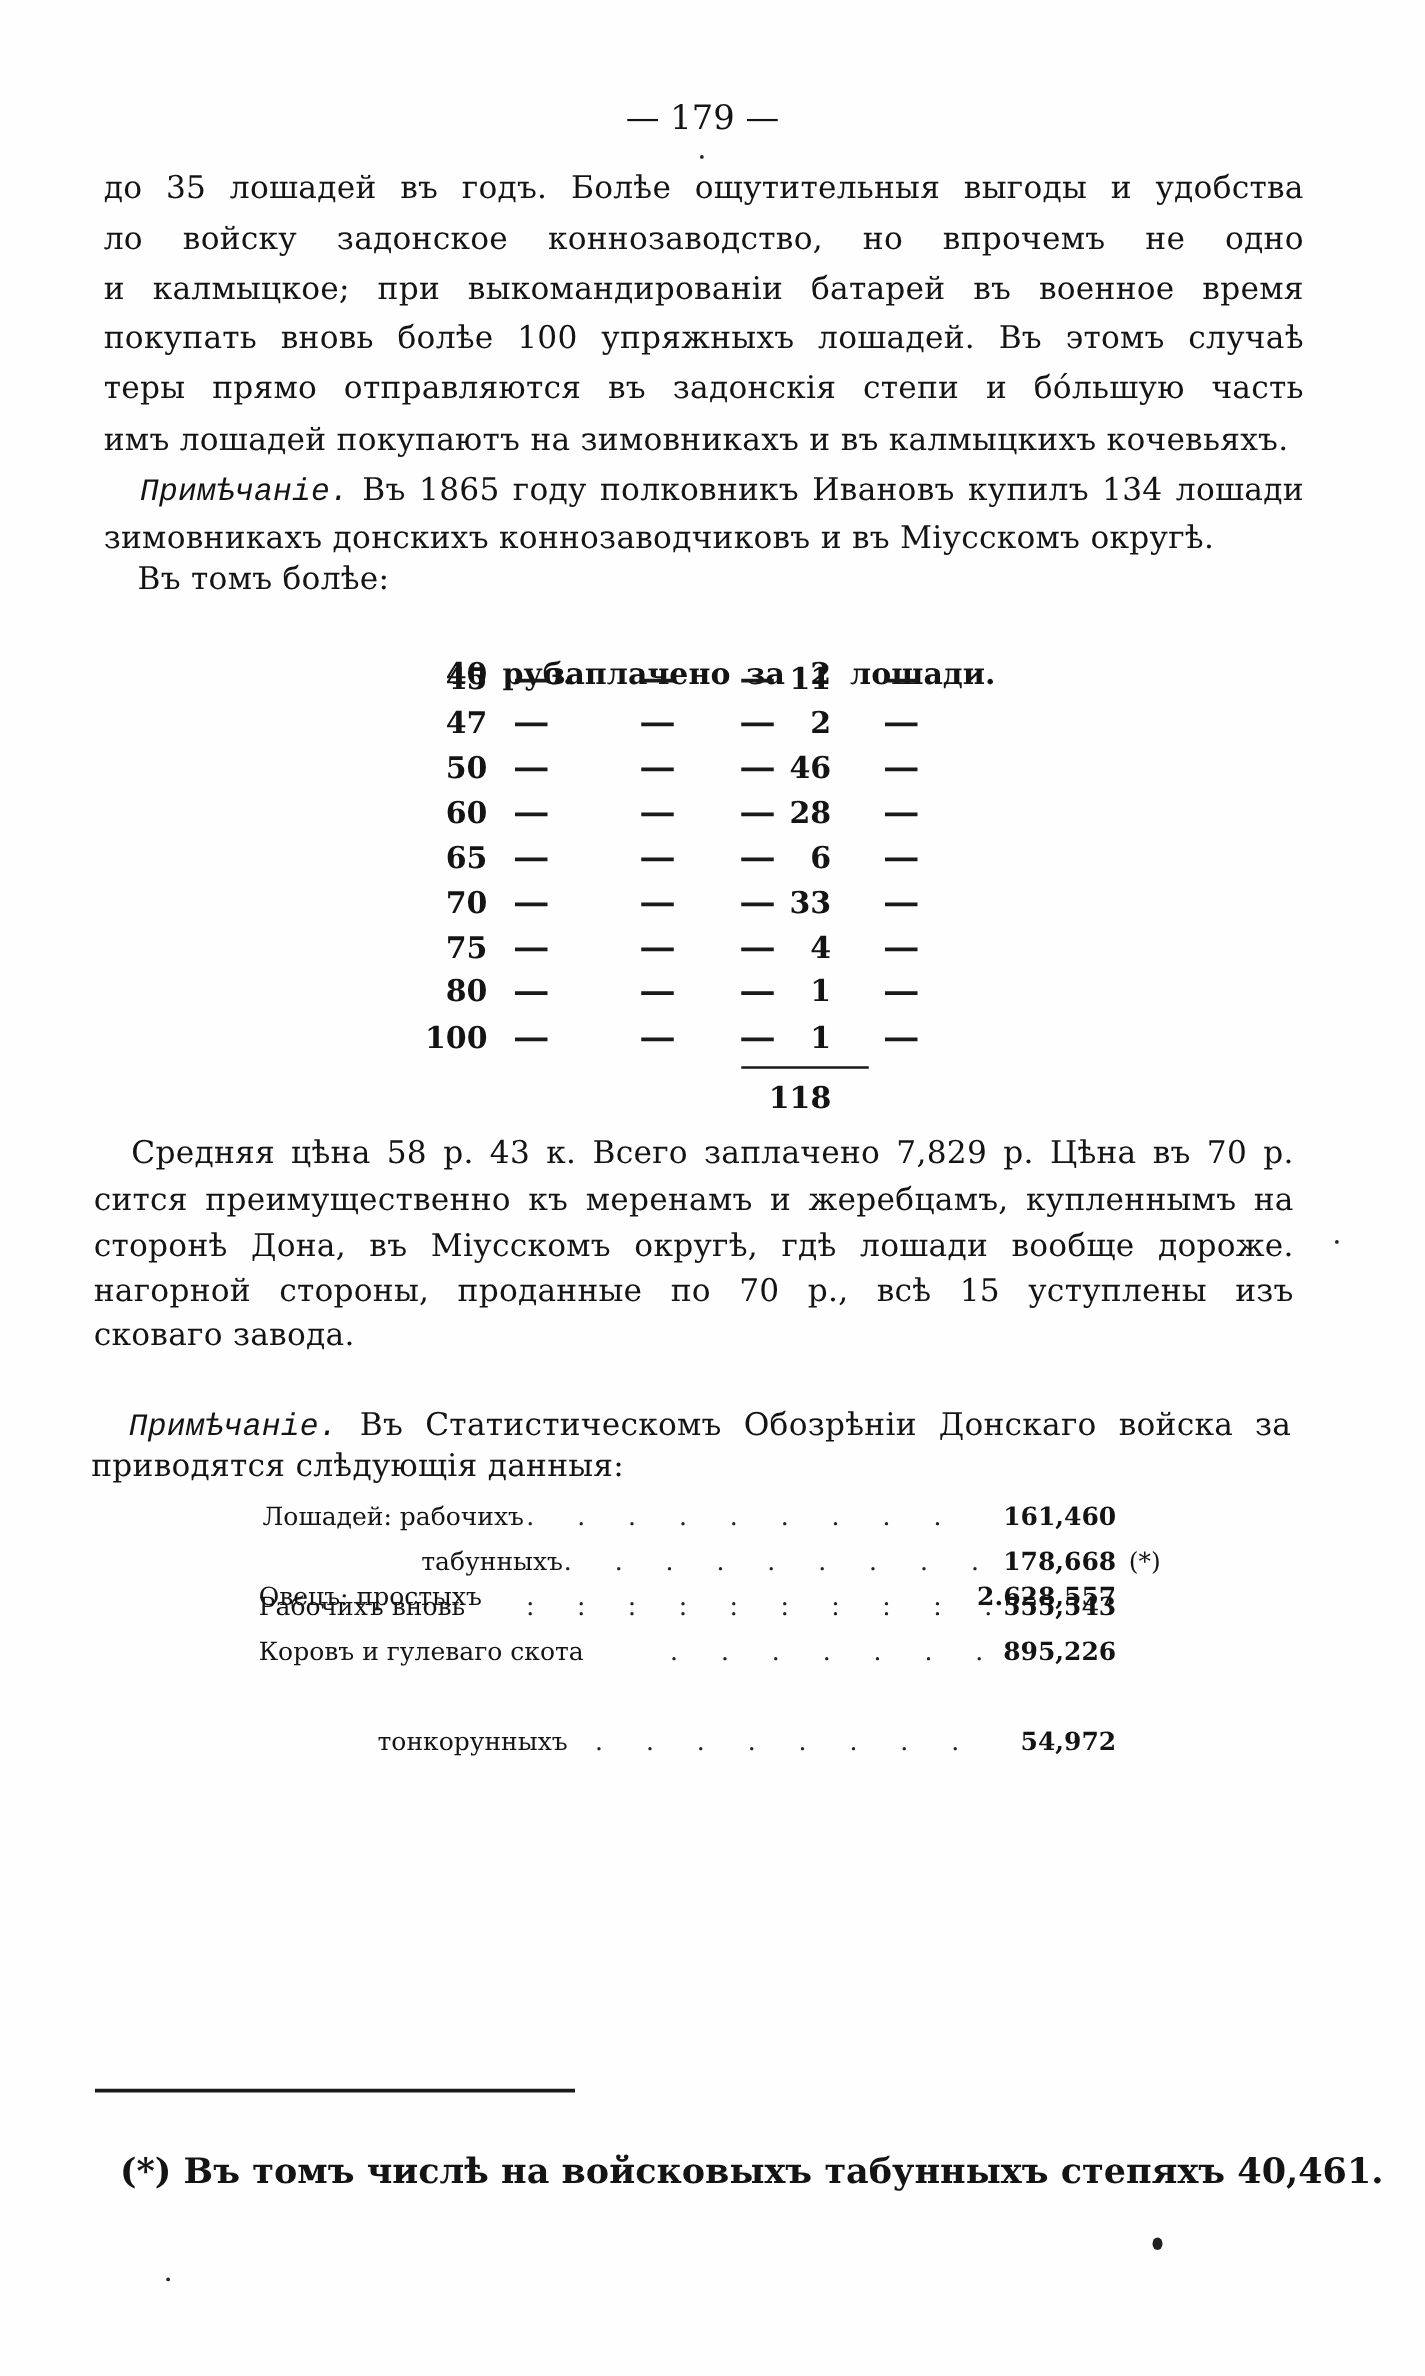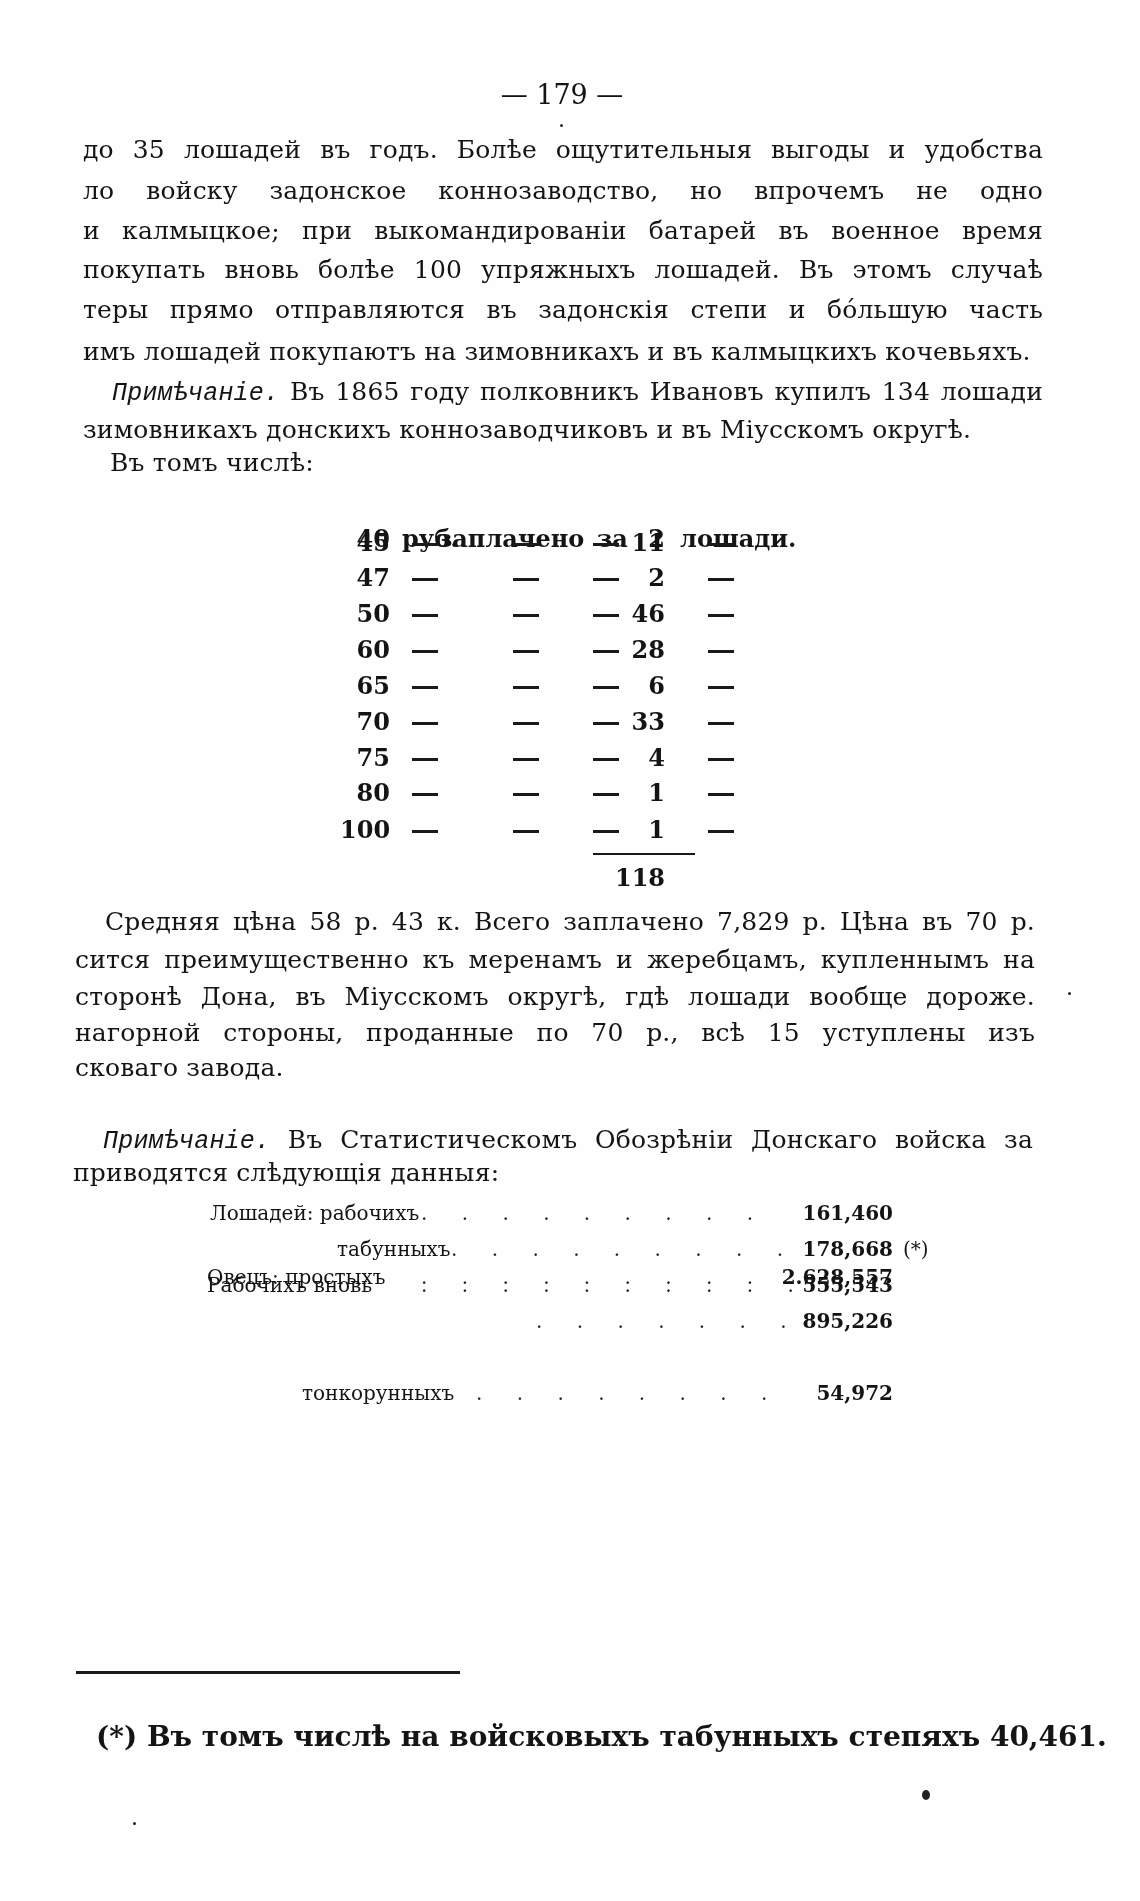--- a/index.html
+++ b/index.html
@@ -49,21 +49,21 @@
     <div class="ln just" style="left:83px;top:294px;width:960px;">теры прямо отправляются въ задонскія степи и бóльшую часть нужныхъ</div>
     <div class="ln" style="left:83px;top:336px;">имъ лошадей покупаютъ на зимовникахъ и въ калмыцкихъ кочевьяхъ.</div>
   </div>
 
   <div>
     <div class="ln just" style="left:112px;top:376px;width:931px;">
       <span class="it">Примѣчаніе.</span>
       <span>Въ 1865 году полковникъ Ивановъ купилъ 134 лошади на</span>
     </div>
     <div class="ln" style="left:83px;top:414px;">зимовникахъ донскихъ коннозаводчиковъ и въ Міусскомъ округѣ.</div>
-    <div class="ln" style="left:110px;top:447px;">Въ томъ числѣ:</div>
+    <div class="ln" style="left:110px;top:447px;">Въ томъ болѣе:</div>
   </div>
 
   <div>
     <div class="trow" style="top:523px;font-weight:bold;">
       <span class="c-price">40</span>
       <span class="c-rub">руб.</span>
       <span class="c-paid">заплачено</span>
       <span class="c-za">за</span>
       <span class="c-n">2</span>
       <span class="c-hor">лошади.</span>
@@ -173,20 +173,21 @@
       <span class="dots" style="left:245px">. . . . . . . . .</span>
       <span class="val">178,668</span>
       <span class="mark">(*)</span>
     </div>
     <div class="srow" style="top:1268px;">
       <span class="lbl" style="left:1px">Рабочихъ вновь</span>
       <span class="dots" style="left:215px">. . . . . . . . . .</span>
       <span class="val">555,543</span>
     </div>
     <div class="srow" style="top:1304px;">
+      <span class="lbl" style="left:1px">Коровъ и гулеваго скота</span>
       <span class="dots" style="left:330px">. . . . . . .</span>
       <span class="val">895,226</span>
     </div>
     <div class="srow" style="top:1260px;">
       <span class="lbl" style="left:1px">Овецъ: простыхъ</span>
       <span class="dots" style="left:215px">. . . . . . . . . .</span>
       <span class="val">2.628,557</span>
     </div>
     <div class="srow" style="top:1376px;">
       <span class="lbl" style="left:96px">тонкорунныхъ</span>

